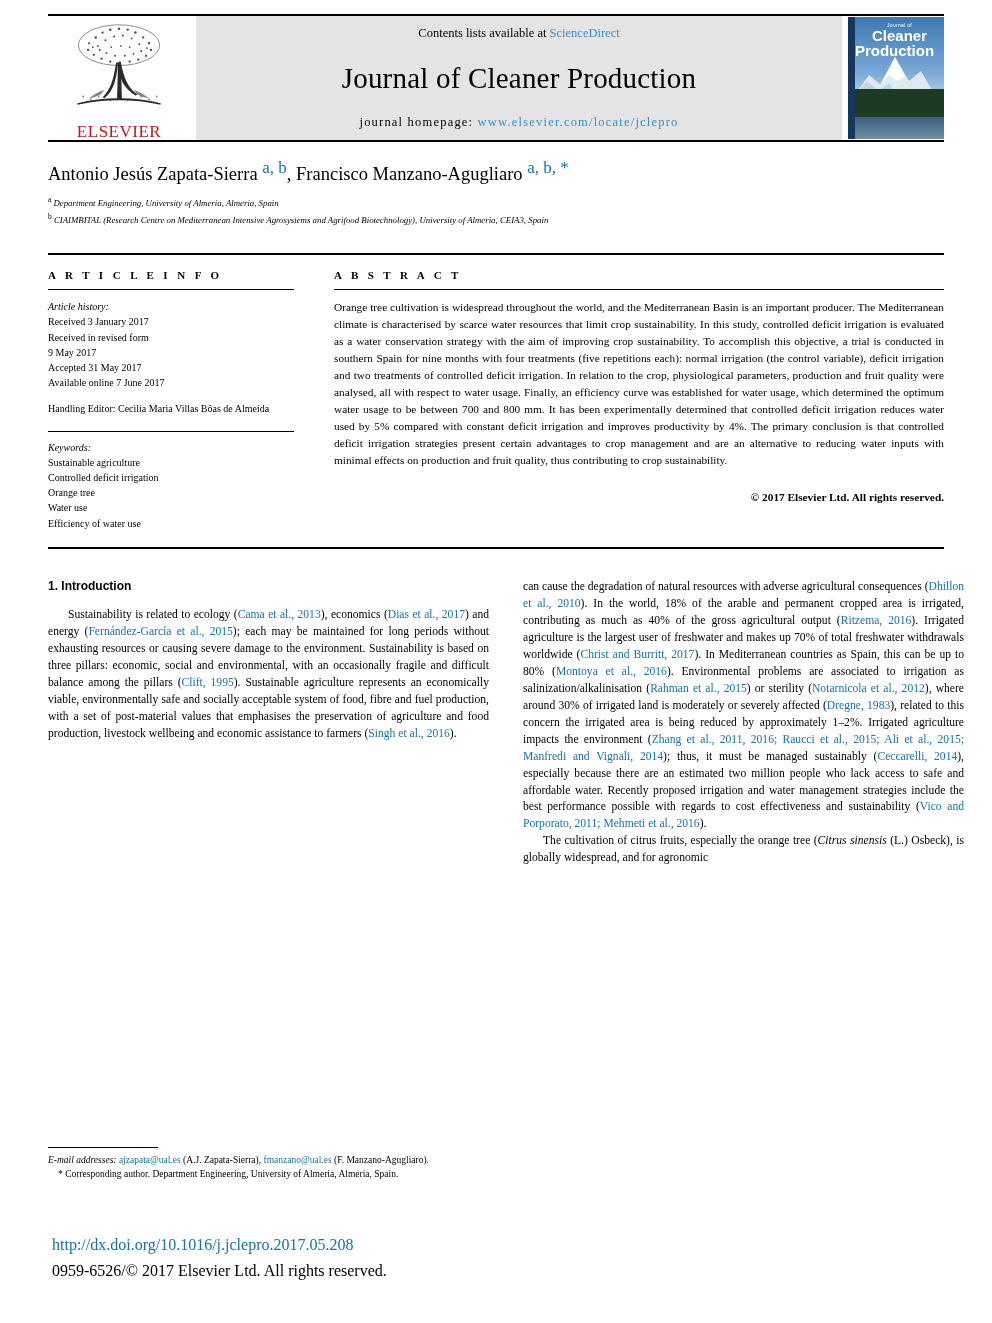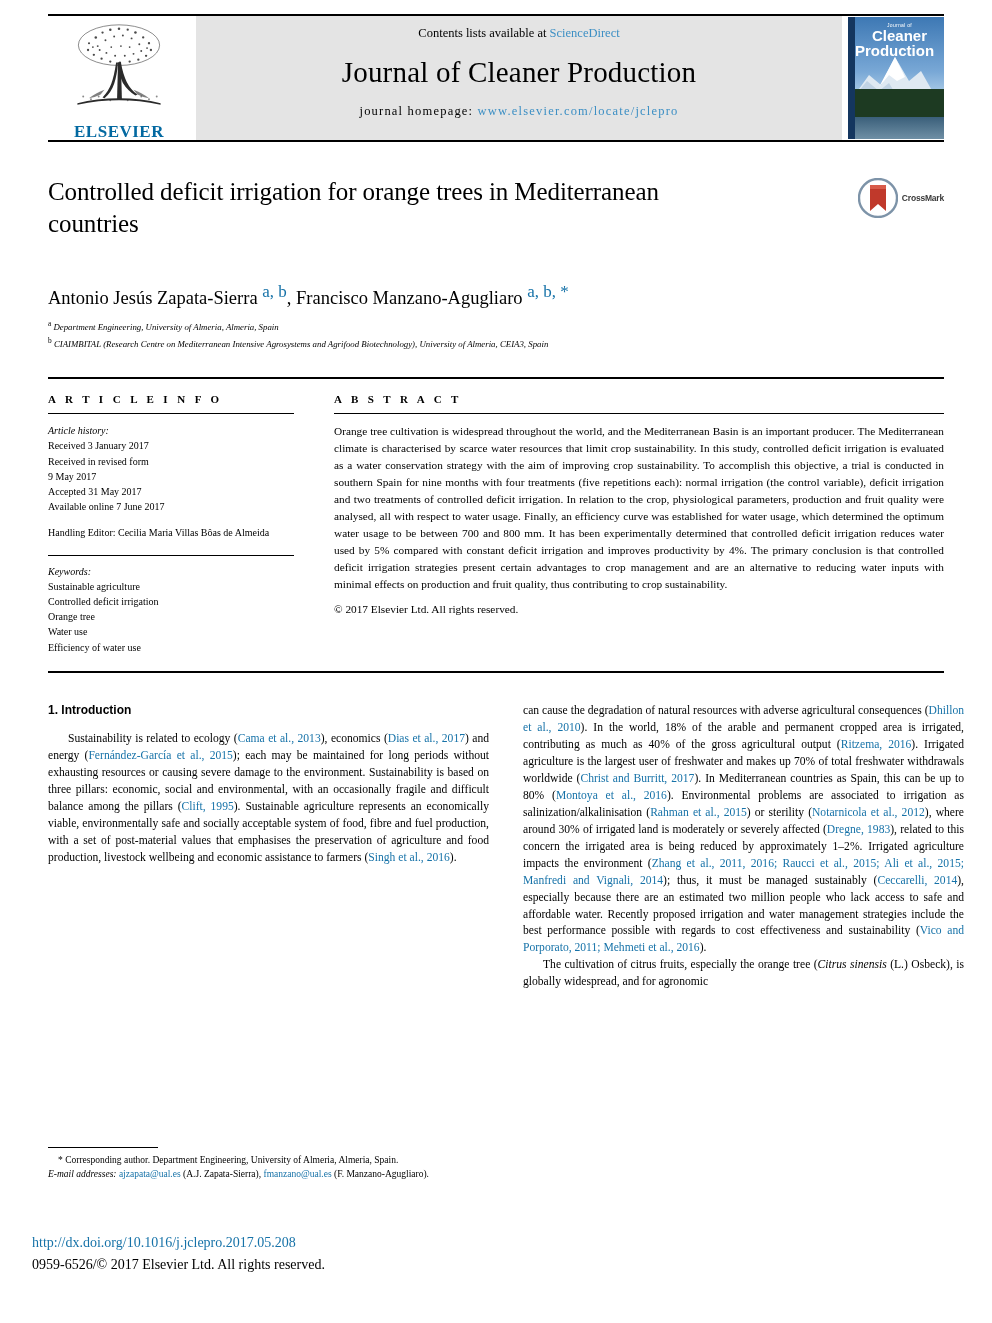--- a/index.html
+++ b/index.html
@@ -43,33 +43,33 @@
     flex-direction: column;
     align-items: center;
     justify-content: flex-start;
     padding-top: 4px;
   }
   .tree-logo { width: 110px; height: 92px; }
   .elsevier-word {
     font-family: "Liberation Serif", serif;
     font-size: 17px;
     letter-spacing: 0.5px;
-    color: #0369a1;
-    font-weight: bold;
+    color: #b91c1c;
+    font-weight: normal;
     margin-top: 14px;
     line-height: 1;
   }
   .banner {
     flex: 1 1 auto;
     background: #e4e4e4;
     display: flex;
     flex-direction: column;
     align-items: center;
     justify-content: space-between;
-    padding: 10px 0 21px 0;
+    padding: 10px 0 10px 0;
     margin: 0 6px;
   }
   .contents-line { font-size: 12.5px; color: #000; }
   .contents-line .sd { color: #3c8fc4; }
   .journal-name {
     font-size: 29px;
     font-family: "Liberation Serif", serif;
     letter-spacing: 0.2px;
   }
   .homepage-line {
@@ -157,21 +157,21 @@
   .info-block { font-size: 10px; line-height: 1.52; }
   .info-block .it { font-style: italic; }
   .kw-rule { border-top: 1.6px solid #000; margin: 14px 0 8px 0; }
   .abs-text {
     font-size: 11.3px;
     line-height: 1.5;
     text-align: justify;
     margin-top: 2px;
     font-family: Liberation Serif, serif;
   }
-  .abs-copy { font-size: 11.3px; margin-top: 10px; font-weight: normal;}
+  .abs-copy { text-align: right; font-size: 11.3px; margin-top: 22px; font-weight: bold;}
 
   
   .body-cols {
     margin: 30px 28px 0 48px;
     display: flex;
     gap: 34px;
     height: 430px;
     justify-content: space-between;
   }
   .col { flex: 1 1 50%; position: relative; }
@@ -194,22 +194,22 @@
     position: absolute;
     left: 48px;
     top: 1133px;
     width: 430px;
   }
   .foot-rule { border-top: 1.1px solid #000; width: 110px; margin-bottom: 5px; }
   .foot-text { font-size: 9.5px; line-height: 1.5; text-align: justify; }
   .foot-text .lead { text-indent: 10px; display: block; }
   .foot-text .it { font-style: italic; }
   .doi {
-    position: absolute; left: 32px; top: 1218px; width: 460px;
-    font-size: 14px; line-height: 1.6;
+    position: absolute; left: 52px; top: 1218px; width: 460px;
+    font-size: 16px; line-height: 1.6;
   }
   .doi .link { color: #1672a8; }
 </style>
 </head>
 <body>
 
 <div class="page">
 
 
   <div class="masthead">
@@ -299,32 +299,20 @@
         </div>
         <div class="cover-barcode">
             <i></i>
             <i></i>
             <i></i>
           </div>
       </div>
     </div>
   </div>
 
-  <div class="title-area">
-    <div class="art-title">Controlled deficit irrigation for orange trees in Mediterranean countries</div>
-    <div class="crossmark">
-      <svg class="cm-mark" viewBox="0 0 40 40">
-        <circle cx="20" cy="20" r="19" fill="#ffffff" stroke="#7d93a8" stroke-width="2.4"></circle>
-        <circle cx="20" cy="20" r="16.2" fill="none" stroke="#ffffff" stroke-width="1.6"></circle>
-        <path d="M12 7 h16 v26 l-8 -7 l-8 7 z" fill="#c0392b"></path>
-        <path d="M12 7 h16 v4 h-16 z" fill="#d85b4a"></path>
-      </svg>
-      <span class="cm-label">CrossMark</span>
-    </div>
-  </div>
 
   <div class="authors">Antonio Jesús Zapata-Sierra <sup>a, b</sup>, Francisco Manzano-Agugliaro <sup>a, b, *</sup></div>
 
   <div class="affils">
     <div><sup>a</sup> <span>Department Engineering, University of Almeria, Almeria, Spain</span></div>
     <div><sup>b</sup> <span>CIAIMBITAL (Research Centre on Mediterranean Intensive Agrosystems and Agrifood Biotechnology), University of Almeria, CEIA3, Spain</span></div>
   </div>
 
   <div class="info-abstract">
     <div class="info-col">
@@ -366,29 +354,29 @@
     </div>
     <div class="col">
       <p class="p" style="text-indent:0">can cause the degradation of natural resources with adverse agricultural consequences (<a class="cit">Dhillon et al., 2010</a>). In the world, 18% of the arable and permanent cropped area is irrigated, contributing as much as 40% of the gross agricultural output (<a class="cit">Ritzema, 2016</a>). Irrigated agriculture is the largest user of freshwater and makes up 70% of total freshwater withdrawals worldwide (<a class="cit">Christ and Burritt, 2017</a>). In Mediterranean countries as Spain, this can be up to 80% (<a class="cit">Montoya et al., 2016</a>). Environmental problems are associated to irrigation as salinization/alkalinisation (<a class="cit">Rahman et al., 2015</a>) or sterility (<a class="cit">Notarnicola et al., 2012</a>), where around 30% of irrigated land is moderately or severely affected (<a class="cit">Dregne, 1983</a>), related to this concern the irrigated area is being reduced by approximately 1–2%. Irrigated agriculture impacts the environment (<a class="cit">Zhang et al., 2011, 2016; Raucci et al., 2015; Ali et al., 2015; Manfredi and Vignali, 2014</a>); thus, it must be managed sustainably (<a class="cit">Ceccarelli, 2014</a>), especially because there are an estimated two million people who lack access to safe and affordable water. Recently proposed irrigation and water management strategies include the best performance possible with regards to cost effectiveness and sustainability (<a class="cit">Vico and Porporato, 2011; Mehmeti et al., 2016</a>).</p>
       <p class="p">The cultivation of citrus fruits, especially the orange tree (<i>Citrus sinensis</i> (L.) Osbeck), is globally widespread, and for agronomic</p>
     </div>
   </div>
 
   <div class="foot">
     <div class="foot-rule"></div>
     <div class="foot-text">
-      <span class="lead">* Corresponding author. Department Engineering, University of Almeria, Almeria, Spain.</span>
-    </div>
-    <div class="foot-text">
       <span class="it">E-mail addresses:</span>
       <span class="cit">ajzapata@ual.es</span>
       <span>(A.J. Zapata-Sierra),</span>
       <span class="cit">fmanzano@ual.es</span>
       <span>(F. Manzano-Agugliaro).</span>
     </div>
+    <div class="foot-text">
+      <span class="lead">* Corresponding author. Department Engineering, University of Almeria, Almeria, Spain.</span>
+    </div>
   </div>
 
   <div class="doi">
     <div class="link">http://dx.doi.org/10.1016/j.jclepro.2017.05.208</div>
     <div>0959-6526/© 2017 Elsevier Ltd. All rights reserved.</div>
   </div>
 
 </div>
 
 </body></html>

